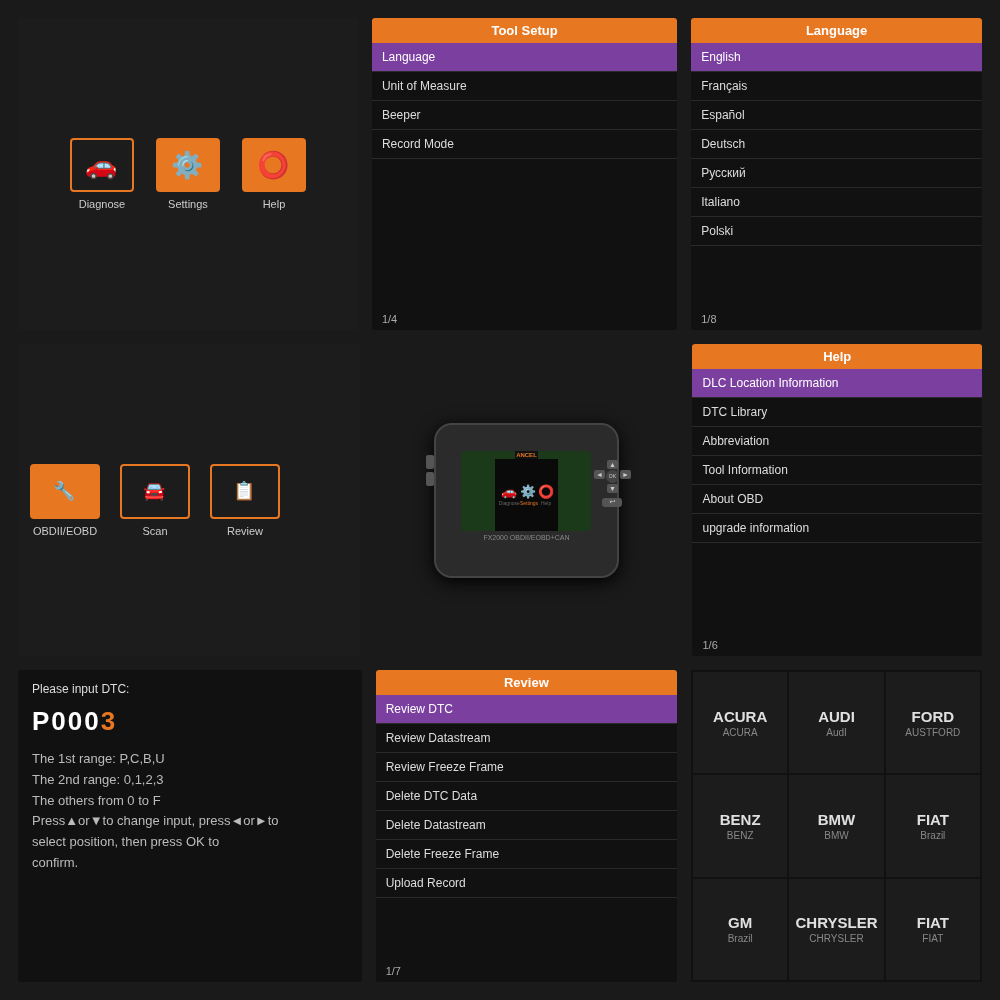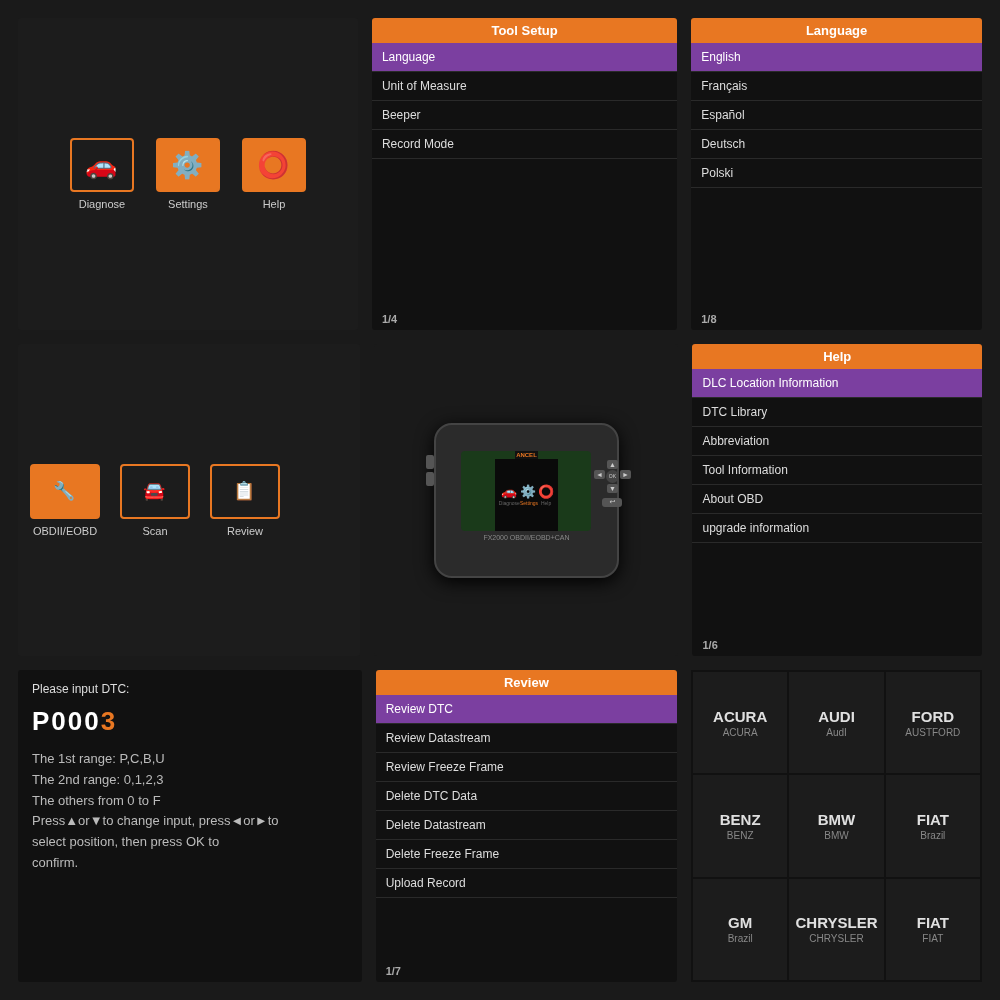--- a/index.html
+++ b/index.html
@@ -105,21 +105,20 @@
     }
     .menu-list-item.selected {
       background: #7b3fa0;
       color: #fff;
     }
     .menu-footer {
       color: #aaa;
       font-size: 11px;
       padding: 5px 10px;
       margin-top: auto;
-      font-weight: bold;
     }
 
     
     .panel-language {
       flex: 1;
     }
 
     
     .panel-scan-menu {
       flex: 1.1;
@@ -360,20 +359,22 @@
     <div class="menu-footer">1/4</div>
   </div>
 
   <div class="panel panel-language">
     <div class="panel-header-orange">Language</div>
     <div class="menu-list">
       <div class="menu-list-item selected">English</div>
       <div class="menu-list-item">Français</div>
       <div class="menu-list-item">Español</div>
       <div class="menu-list-item">Deutsch</div>
+      <div class="menu-list-item">Русский</div>
+      <div class="menu-list-item">Italiano</div>
       <div class="menu-list-item">Polski</div>
     </div>
     <div class="spacer"></div>
     <div class="menu-footer">1/8</div>
   </div>
 
 </div>
 
 <div class="row">
 

